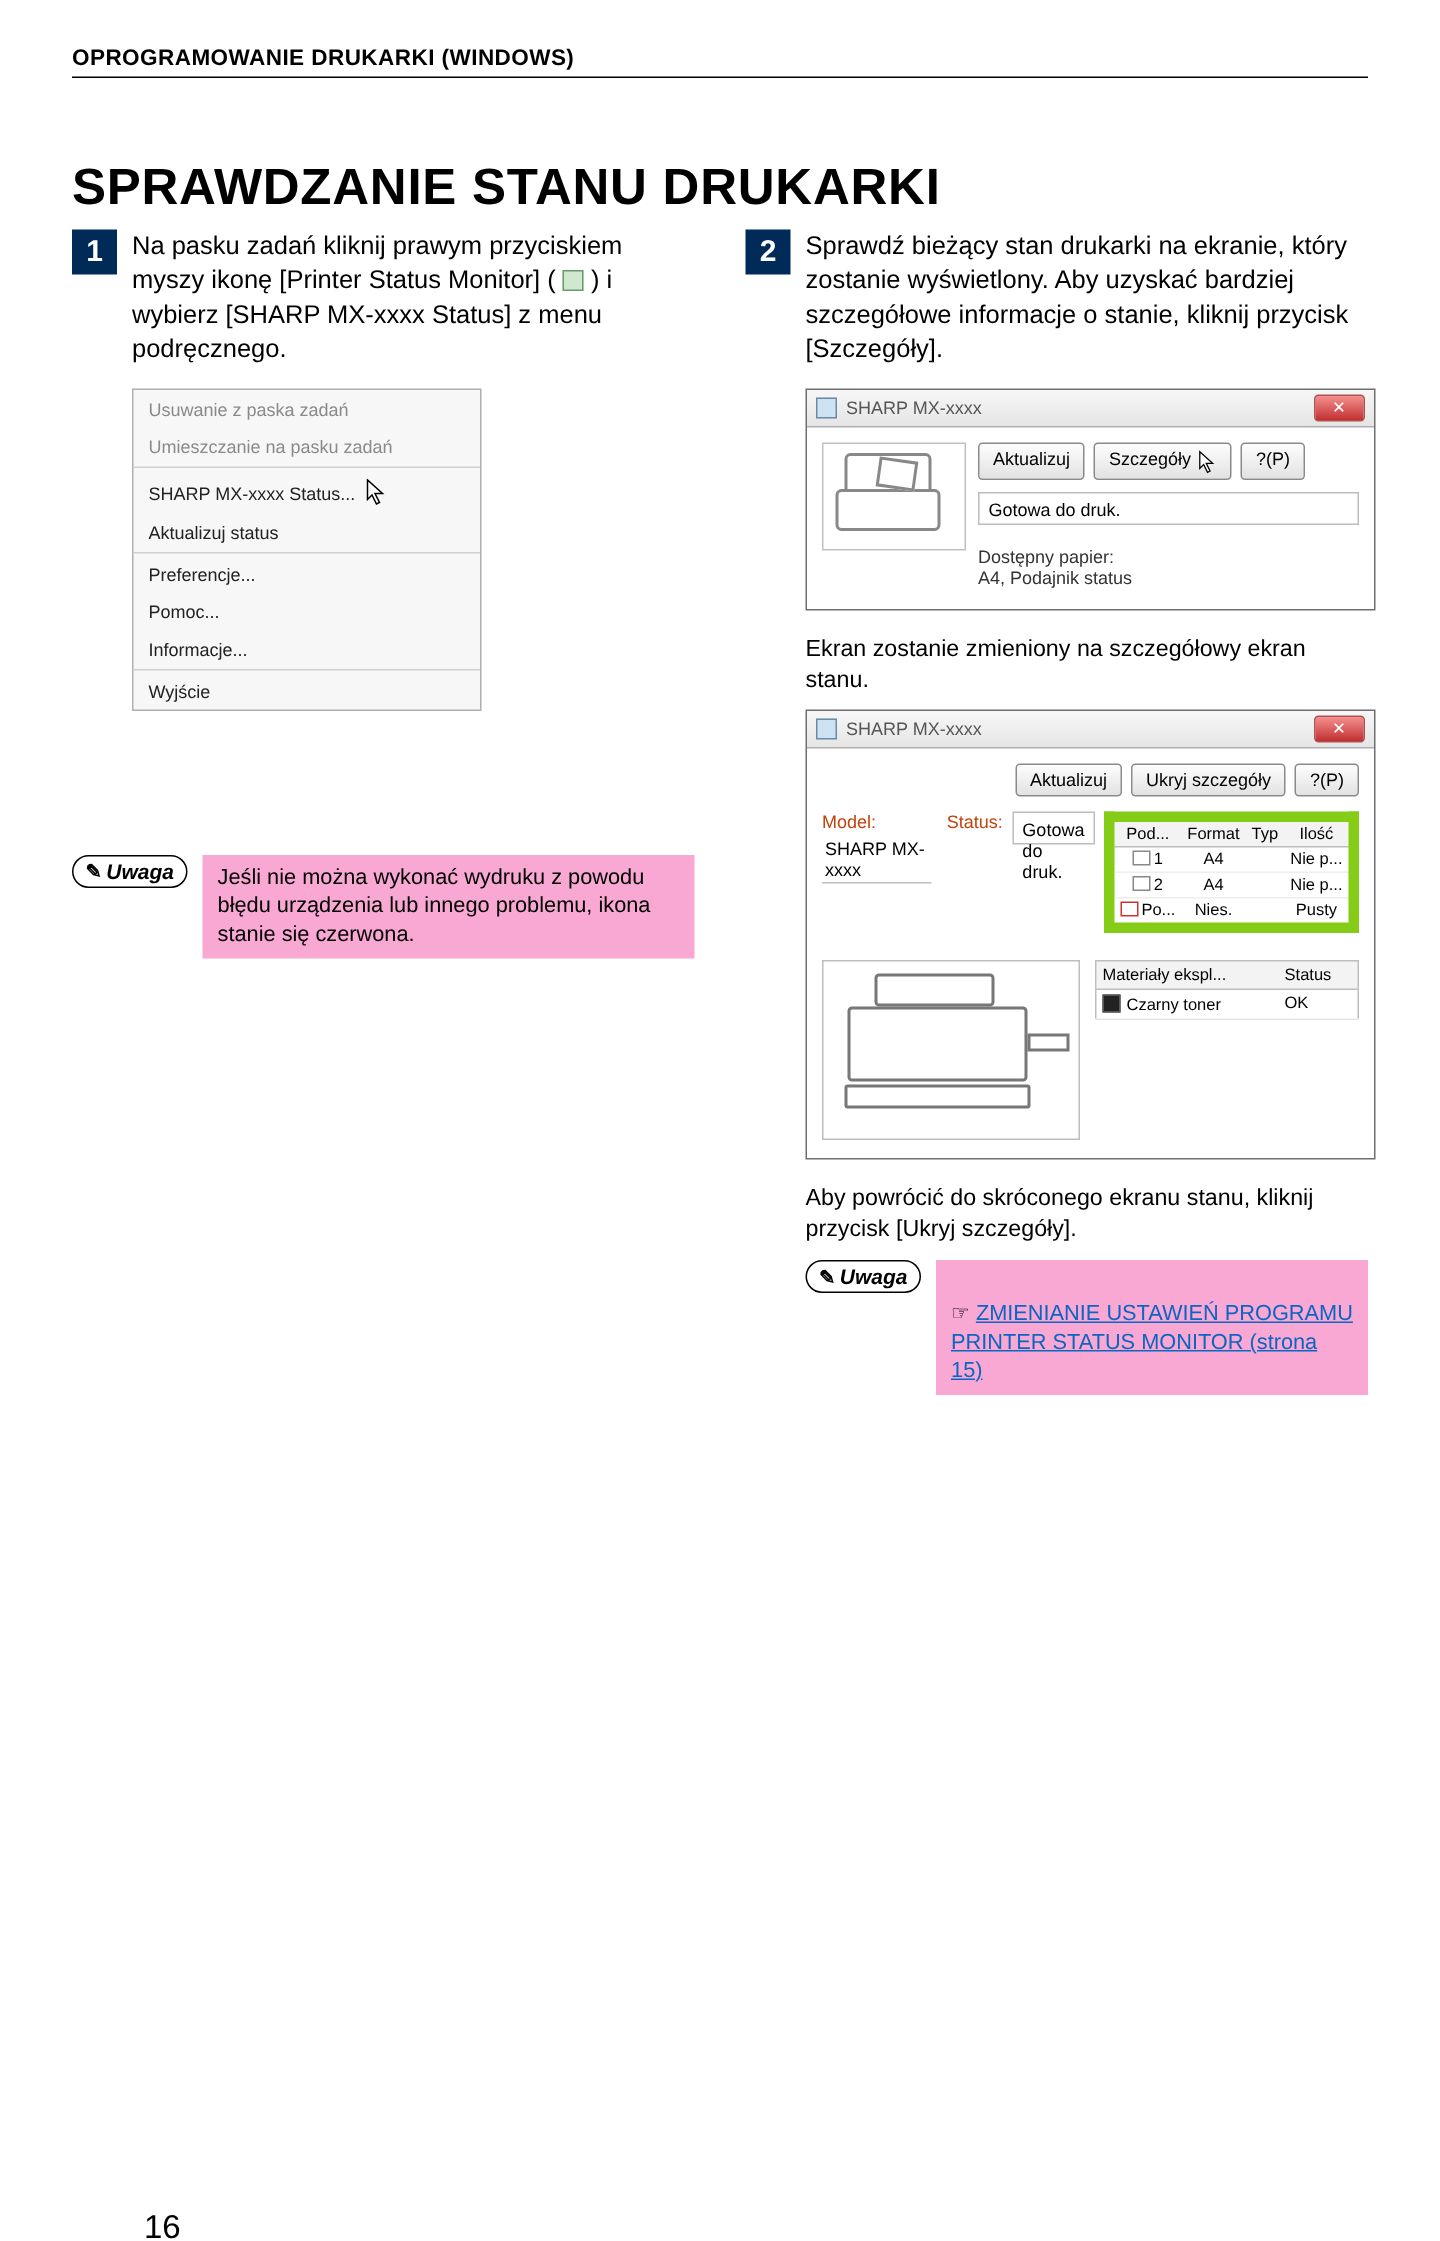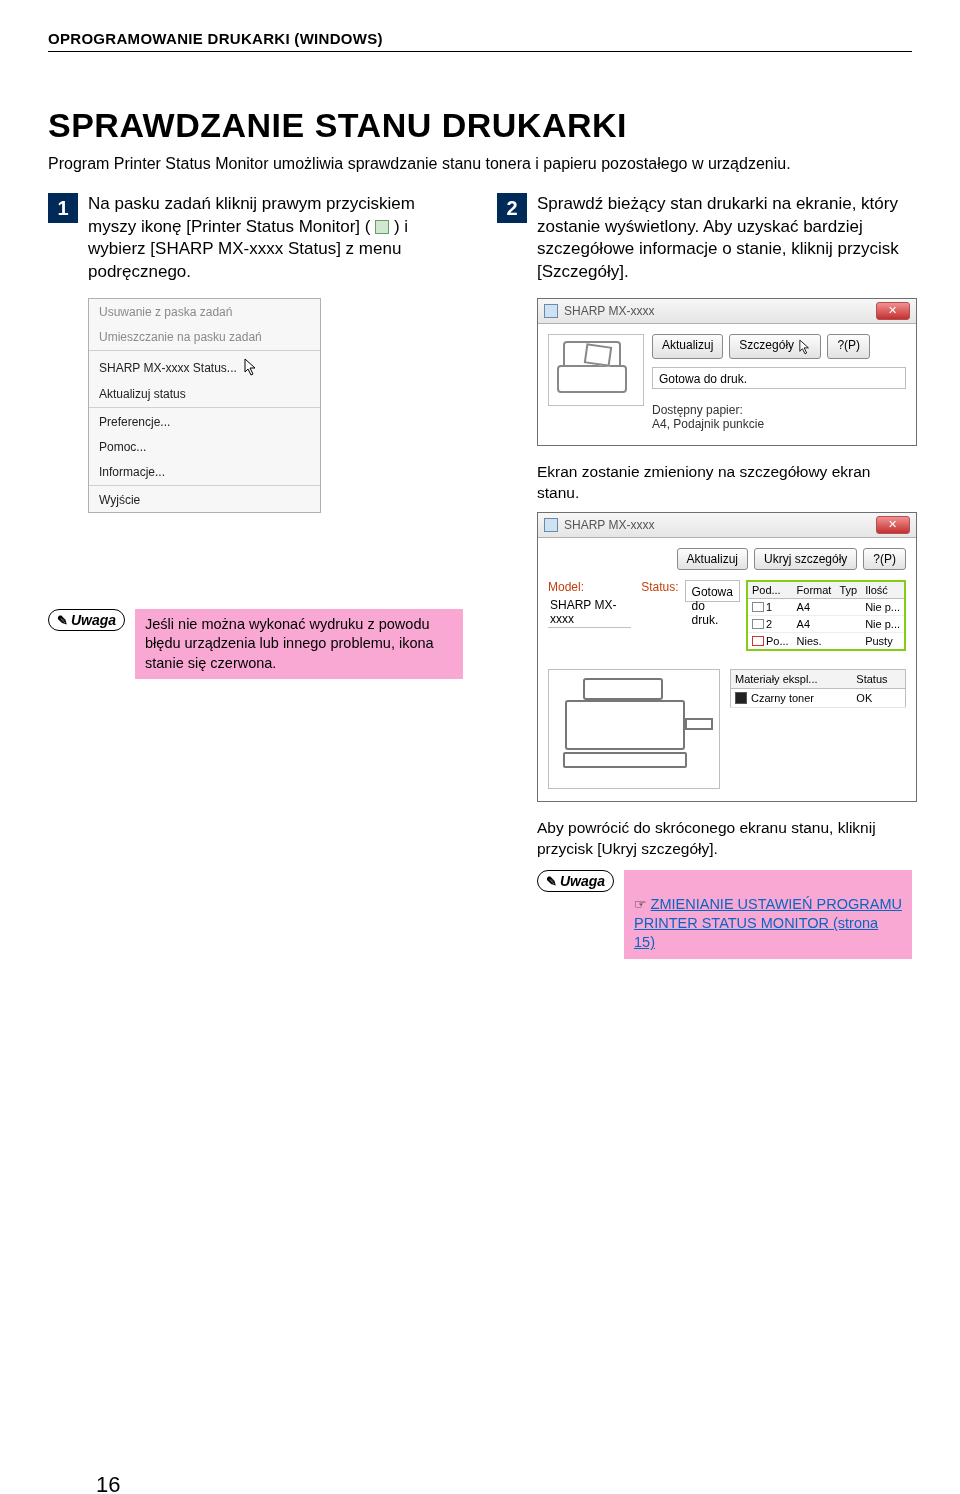--- a/index.html
+++ b/index.html
@@ -228,24 +228,25 @@
   }
   .det-left { flex: 1; }
   .det-right { flex: 1.2; display: flex; flex-direction: row; gap: 6px; }
   .lbl { color: #c2410c; margin-bottom: 4px; }
   .field-line {
     border-bottom: 1px solid #c0c0c0;
     padding: 0 2px 1px 2px;
     margin-bottom: 8px;
   }
   .tray-table {
-    border: 2px solid #84cc16;
+    border: 7px solid #84cc16;
     font-size: 11px;
     width: 100%;
     border-collapse: collapse;
+    text-align: center;
   }
   .tray-table td {
     border-bottom: 1px solid #eee;
     padding: 2px 4px;
     white-space: nowrap;
   }
   .tray-table .hdr td {
     border-bottom: 1px solid #bdbdbd;
     background: #f3f3f3;
   }
@@ -344,21 +345,20 @@
   .cursor svg { display: block; }
 </style>
 </head>
 <body>
 <div class="page-wrap">
 
 <h3 class="hdr-title">OPROGRAMOWANIE DRUKARKI (WINDOWS)</h3>
 <hr class="hdr-rule">
 
 <h1 class="main-h">SPRAWDZANIE STANU DRUKARKI</h1>
-<p class="intro">Program Printer Status Monitor umożliwia sprawdzanie stanu tonera i papieru pozostałego w urządzeniu.</p>
 
 <div class="twocol">
 
   <div class="col">
     <div class="step">
       <div class="step-num">1</div>
       <div class="step-body">
         <span>Na pasku zadań kliknij prawym przyciskiem myszy ikonę [Printer Status Monitor] (</span>
         <span class="icon-mini"></span>
         <span>) i wybierz [SHARP MX-xxxx Status] z menu podręcznego.</span>
@@ -422,21 +422,21 @@
                 <svg width="12" height="16" viewBox="0 0 14 18">
                   <path d="M1 1 L1 14 L4 11 L7 17 L9 16 L6 10 L11 10 Z" fill="#fff" stroke="#000" stroke-width="1"></path>
                 </svg>
               </span>
             </div>
             <div class="wbtn">?(P)</div>
           </div>
           <div class="status-line-box">Gotowa do druk.</div>
           <div class="paper-info">
             <div>Dostępny papier:</div>
-            <div>A4, Podajnik punkcie</div>
+            <div>A4, Podajnik status</div>
           </div>
         </div>
       </div>
     </div>
 
     <p class="col2-text">Ekran zostanie zmieniony na szczegółowy ekran stanu.</p>
 
     <div class="win win2">
       <div class="win-title">
         <span class="t-icon"></span>

